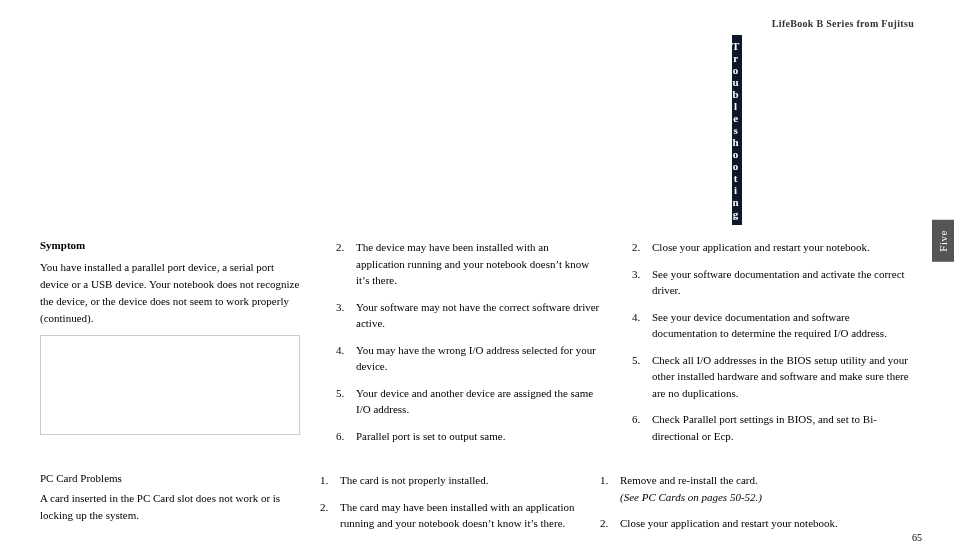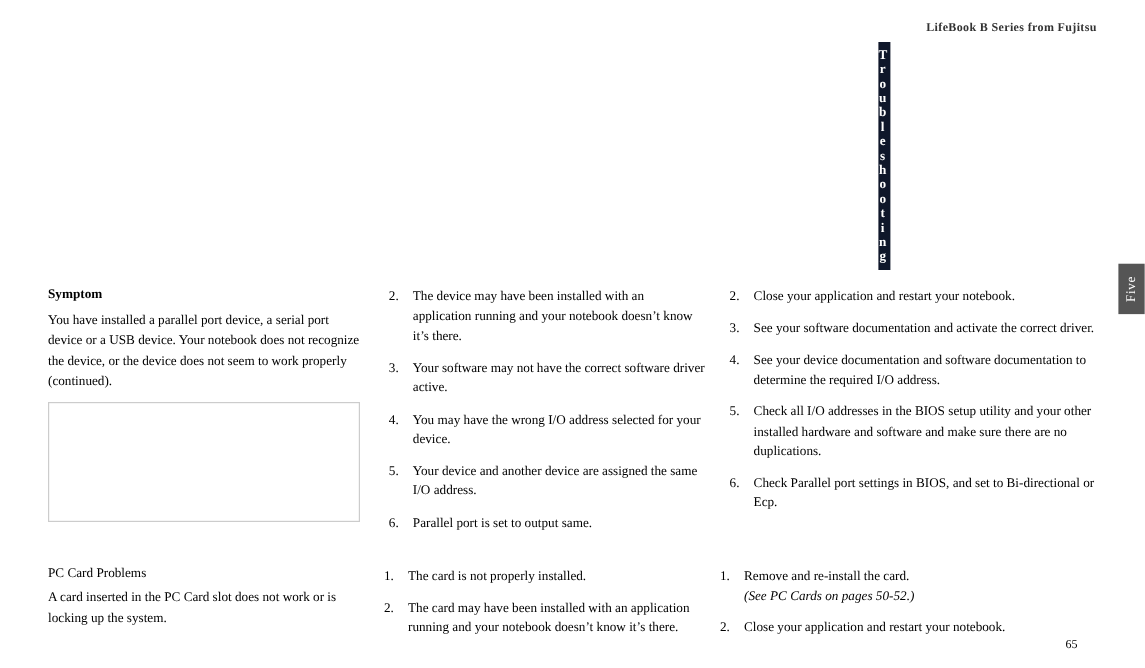--- a/index.html
+++ b/index.html
@@ -27,21 +27,21 @@
       text-align: center;
       padding: 5px 0;
       font-size: 11px;
       letter-spacing: 0.25em;
       margin: 0 366px 0 366px;
       font-weight: bold;
     }
     .main-content {
       display: flex;
       padding: 14px 40px 0 40px;
-      gap: 4px;
+      gap: 16px;
     }
     .col-symptom {
       width: 280px;
       flex-shrink: 0;
       padding-right: 20px;
     }
     .col-cause {
       width: 280px;
       flex-shrink: 0;
       padding-right: 16px;
@@ -96,21 +96,21 @@
     .pc-title {
       font-weight: normal;
       margin-bottom: 6px;
     }
     .italic-text {
       font-style: italic;
     }
     .page-footer {
       position: absolute;
       bottom: 14px;
-      right: 56px;
+      right: 32px;
       font-size: 10px;
     }
     .sidebar-tab {
       position: absolute;
       right: 0;
       top: 220px;
       background: #555;
       color: #fff;
       writing-mode: vertical-rl;
       transform: rotate(180deg);

